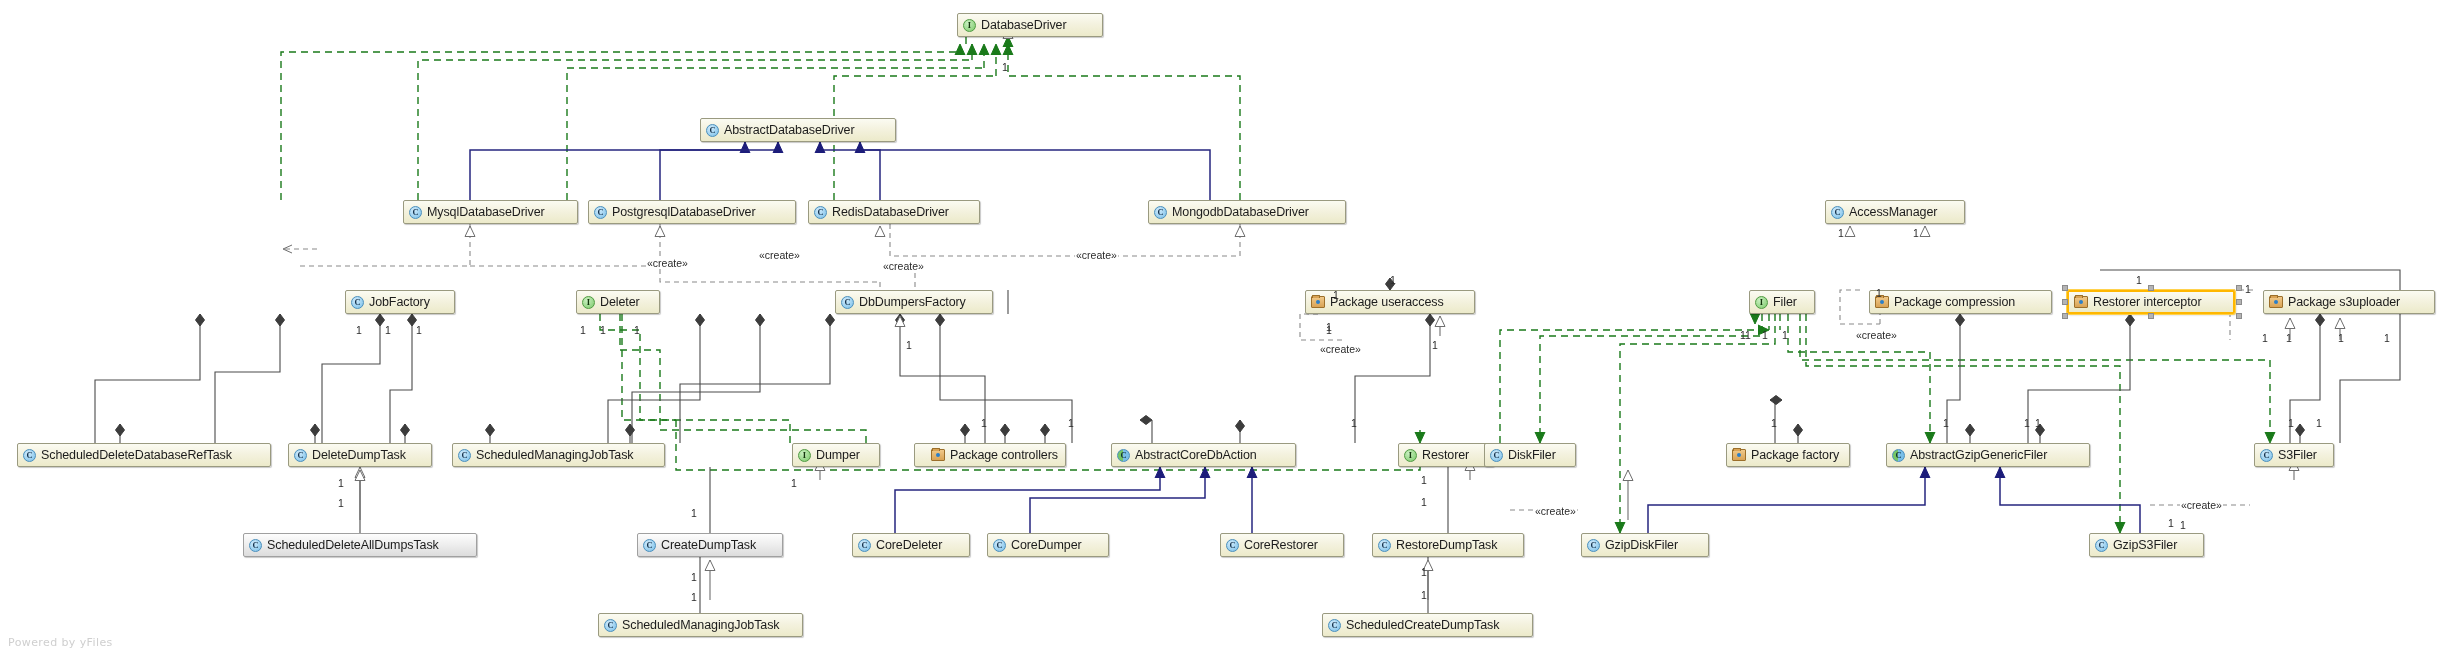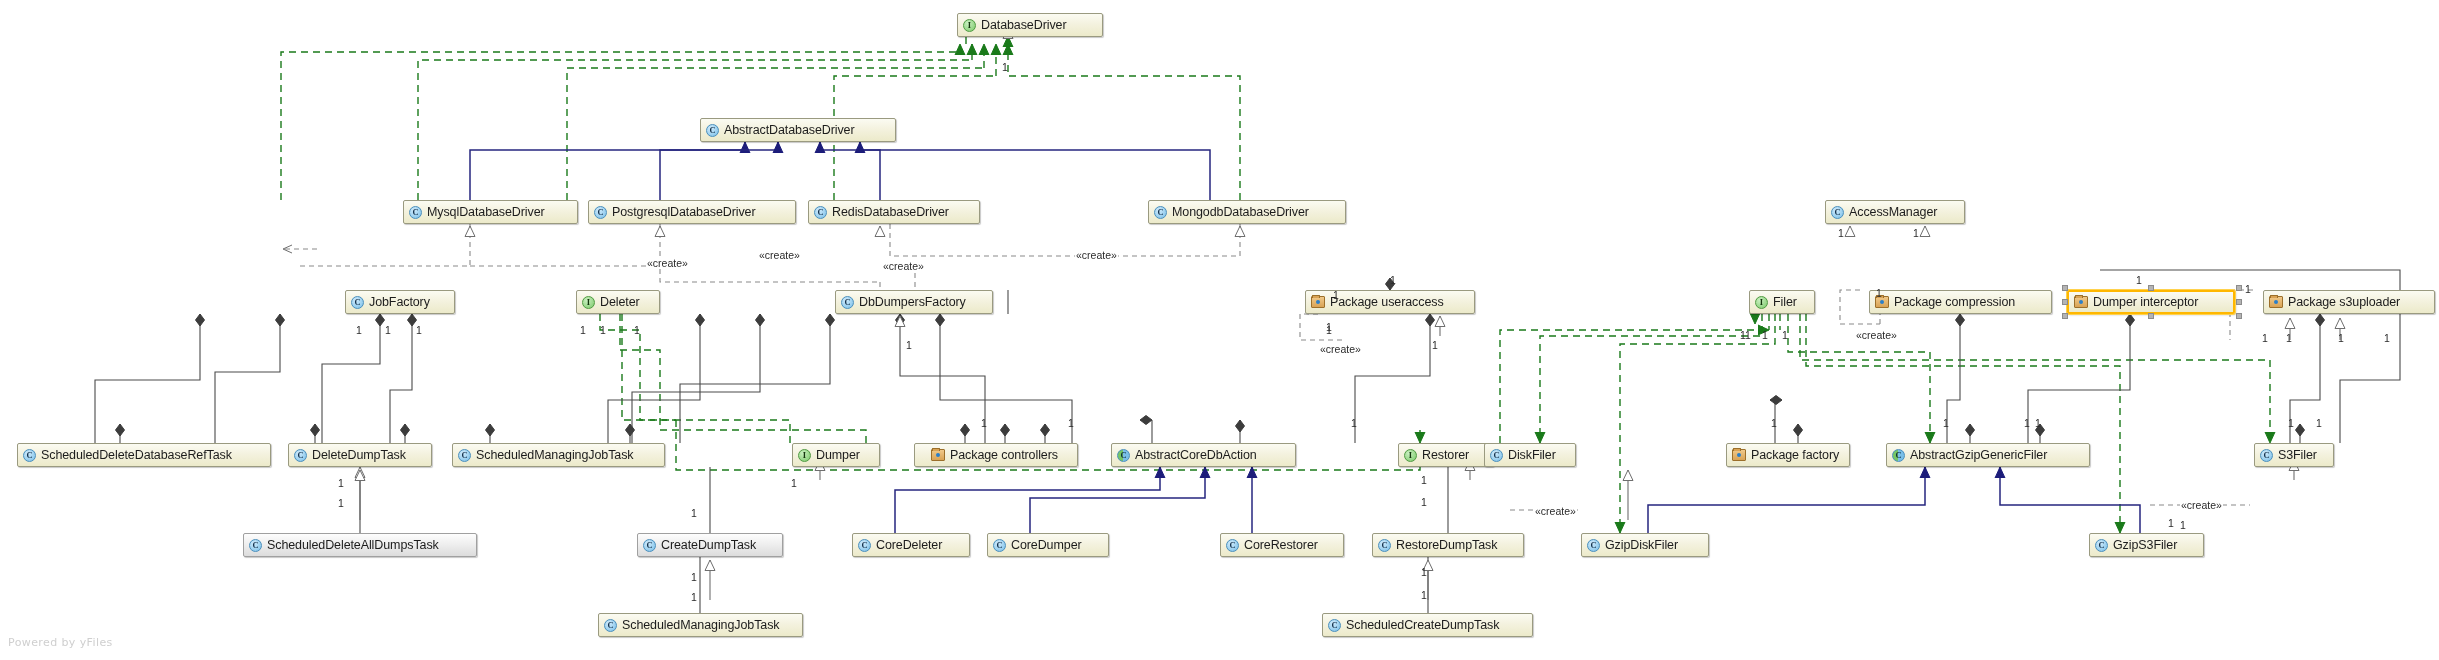--- a/index.html
+++ b/index.html
@@ -328,21 +328,21 @@
       <div class="node" style="left: 1749px; top: 290px; width: 66px;">
         <span class="ico iface">I</span>
         <span class="label">Filer</span>
       </div>
       <div class="node" style="left: 1869px; top: 290px; width: 183px;">
         <span class="ico pkg"></span>
         <span class="label">Package compression</span>
       </div>
       <div class="node selected" style="left: 2067px; top: 290px; width: 168px;">
         <span class="ico pkg"></span>
-        <span class="label">Dumper interceptor</span>
+        <span class="label">Restorer interceptor</span>
       </div>
       <div class="handle" style="left: 2062px; top: 285px;"></div>
       <div class="handle" style="left: 2148px; top: 285px;"></div>
       <div class="handle" style="left: 2236px; top: 285px;"></div>
       <div class="handle" style="left: 2062px; top: 299px;"></div>
       <div class="handle" style="left: 2236px; top: 299px;"></div>
       <div class="handle" style="left: 2062px; top: 313px;"></div>
       <div class="handle" style="left: 2148px; top: 313px;"></div>
       <div class="handle" style="left: 2236px; top: 313px;"></div>
       <div class="node" style="left: 2263px; top: 290px; width: 172px;">
@@ -358,21 +358,21 @@
         <span class="label">DeleteDumpTask</span>
       </div>
       <div class="node" style="left: 452px; top: 443px; width: 213px;">
         <span class="ico cls">C</span>
         <span class="label">ScheduledManagingJobTask</span>
       </div>
       <div class="node" style="left: 792px; top: 443px; width: 88px;">
         <span class="ico iface">I</span>
         <span class="label">Dumper</span>
       </div>
-      <div class="node" style="left: 914px; top: 443px; width: 164px; padding-left: 16px;">
+      <div class="node" style="left: 914px; top: 443px; width: 152px; padding-left: 16px;">
         <span class="ico pkg"></span>
         <span class="label">Package controllers</span>
       </div>
       <div class="node" style="left: 1111px; top: 443px; width: 185px;">
         <span class="ico abs">C</span>
         <span class="label">AbstractCoreDbAction</span>
       </div>
       <div class="node" style="left: 1398px; top: 443px; width: 96px;">
         <span class="ico iface">I</span>
         <span class="label">Restorer</span>

